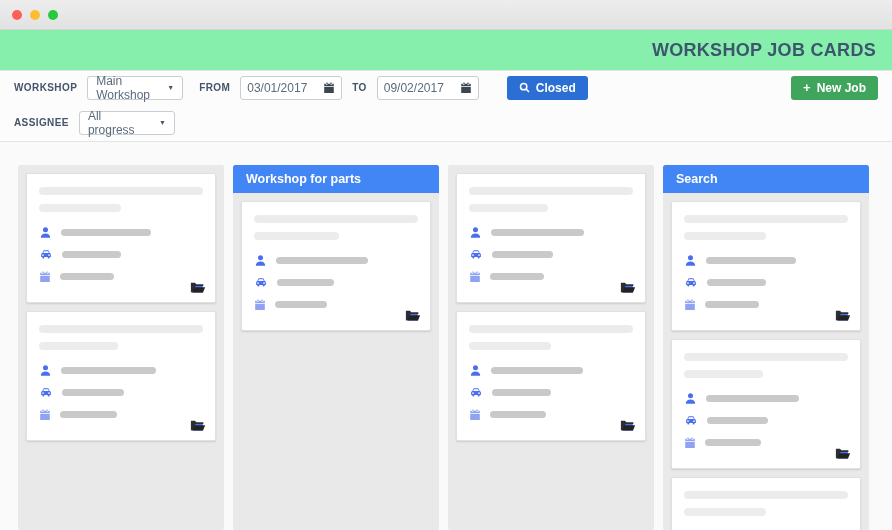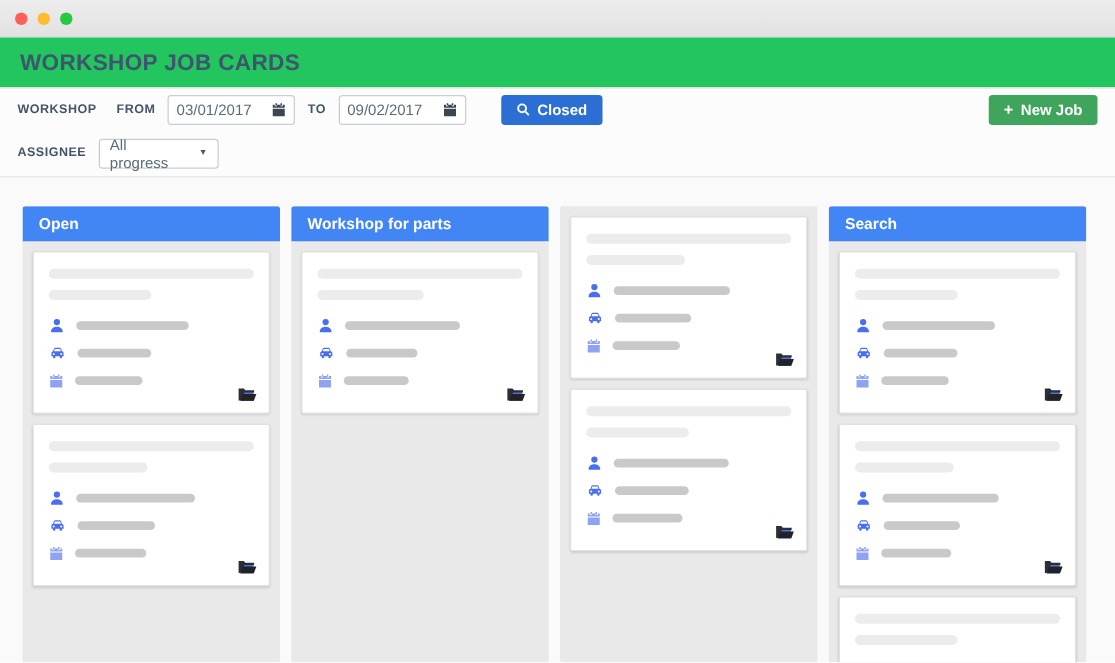--- a/index.html
+++ b/index.html
@@ -17,22 +17,22 @@
     border-bottom:1px solid #d4d4d4;
     display:flex; align-items:center; padding-left:12px; gap:8px;
   }
   .dot { width:10px; height:10px; border-radius:50%; }
   .dot.red    { background:var(--traffic-red); }
   .dot.yellow { background:var(--traffic-yellow); }
   .dot.green  { background:var(--traffic-green); }
 
   
   .page-header {
-    height:40px; background:#22c55e;
-    display:flex; align-items:center; 
+    height:40px; background:#86efac;
+    display:flex; align-items:center; justify-content:flex-end;
     padding:0 16px;
   }
   .page-title {
     font-size:18px; font-weight:bold; color:var(--title-color); letter-spacing:.3px;
   }
 
   
   .toolbar-row {
     background:#fcfcfc; display:flex; align-items:center;
     padding:16px 14px; gap:10px;
@@ -109,20 +109,24 @@
     <span class="dot yellow"></span>
     <span class="dot green"></span>
   </div>
 
   <div class="page-header">
     <div class="page-title">WORKSHOP JOB CARDS</div>
   </div>
 
   <div class="toolbar-row first">
     <span class="tb-label">WORKSHOP</span>
+    <div class="select-box" style="width:96px">
+      <span>Main Workshop</span>
+      <span class="caret">▼</span>
+    </div>
 
     <span class="tb-label" style="margin-left:6px">FROM</span>
     <div class="date-box">
       <input type="text" value="03/01/2017" style="">
       <span class="cal">
         <svg width="12" height="12" viewBox="0 0 16 16" fill="#3c4650">
             <path d="M4.5 0.8h1.6v2.4H4.5zM9.9 0.8h1.6v2.4H9.9zM1.6 2.4h2.1v1.6h2.4V2.4h3.8v1.6h2.4V2.4h2.1v3.2H1.6zM1.6 6.6h12.8v8H1.6zM3.4 8.2h2v1.7h-2zM7 8.2h2v1.7H7zM10.6 8.2h2v1.7h-2zM3.4 11h2v1.7h-2zM7 11h2v1.7H7zM10.6 11h2v1.7h-2z"></path>
           </svg>
       </span>
     </div>
@@ -155,21 +159,20 @@
     <span class="tb-label">ASSIGNEE</span>
     <div class="select-box" style="width:92px">
       <span>All progress</span>
       <span class="caret">▼</span>
     </div>
   </div>
 
   <div class="board-wrap">
     <div class="board">
         <div class="column">
-          <div class="col-header">Open</div>
           <div class="col-body">
   <div class="card">
     <div class="sk t1" style="width: 100%;"></div>
     <div class="sk t2" style="width: 50%;"></div>
     <div class="crow">
       <svg width="13" height="13" viewBox="0 0 16 16" fill="var(--card-icon-blue)">
                   <path d="M8 7.6a3.1 3.1 0 1 0 0-6.2 3.1 3.1 0 0 0 0 6.2zm0 1.5c-3.1 0-5.7 1.9-5.7 4.5v1h11.4v-1c0-2.6-2.6-4.5-5.7-4.5z"></path>
                 </svg>
       <span class="line" style="width: 55%;"></span>
     </div>

